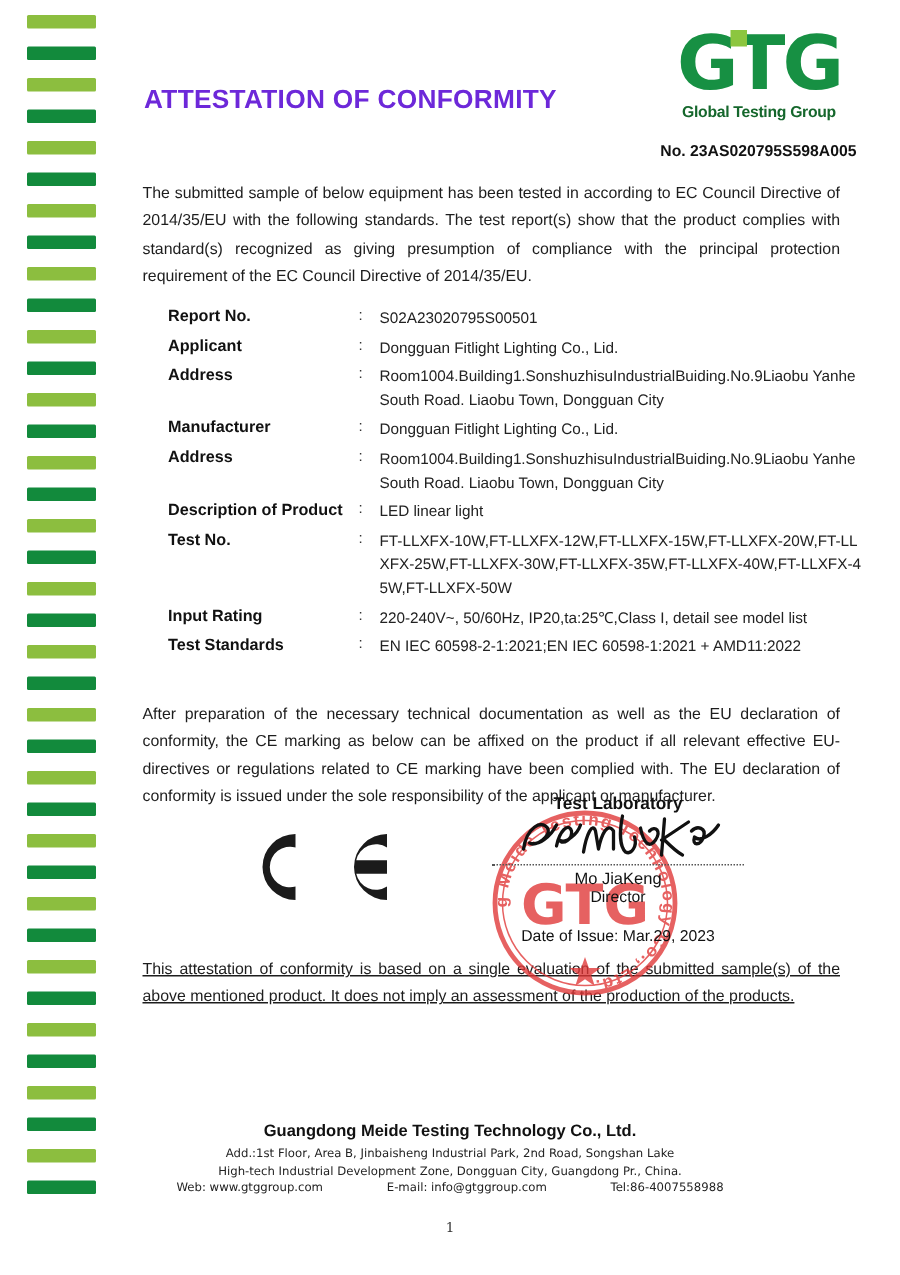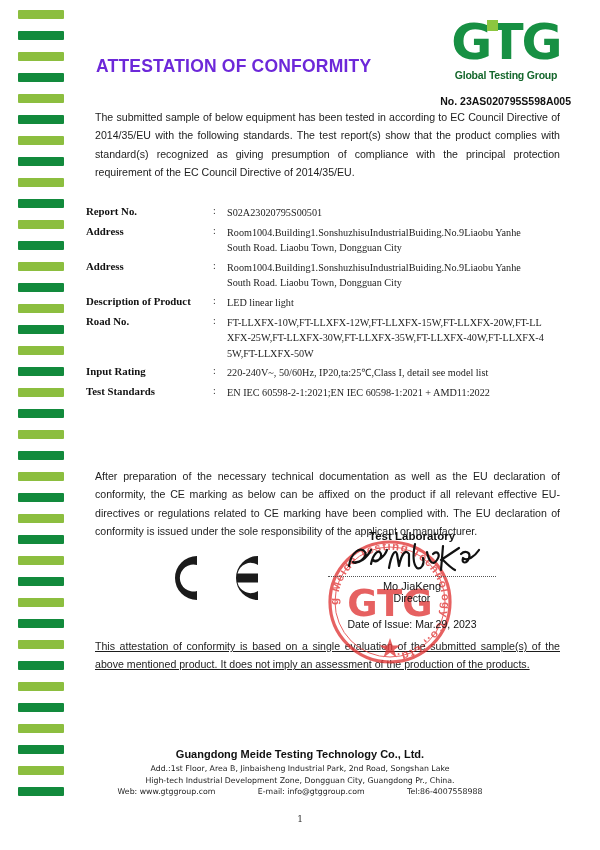--- a/index.html
+++ b/index.html
@@ -85,32 +85,31 @@
   
   .para {
     position: absolute;
     left: 95px;
     width: 465px;
     font-size: 10.6px;
     line-height: 18.4px;
     text-align: justify;
     color: #1d1d1d;
   }
-  #intro-paragraph { top: 108px; }
+  #intro-paragraph { top: 120px; }
   #ce-paragraph    { top: 467px; }
   #basis-paragraph { top: 637px; text-decoration: underline; }
 
   
   #details-table {
     position: absolute;
-    left: 86px;
+    left: 112px;
     top: 205px;
     width: 470px;
     border-collapse: collapse;
-    font-family: Liberation Serif, serif;
   }
   #details-table td {
     vertical-align: top;
     padding: 0;
   }
   .d-label {
     width: 127px;
     font-size: 10.8px;
     font-weight: bold;
     color: #111;
@@ -292,44 +291,58 @@
 <table id="details-table">
   <tbody>
       <tr>
         <td class="d-label">Report No.</td>
         <td class="d-colon">:</td>
         <td class="d-value">
           <span class="sub">S02A23020795S00501</span>
         </td>
       </tr>
       <tr>
+        <td class="d-label">Applicant</td>
+        <td class="d-colon">:</td>
+        <td class="d-value">
+          <span class="sub">Dongguan Fitlight Lighting Co., Lid.</span>
+        </td>
+      </tr>
+      <tr>
         <td class="d-label">Address</td>
         <td class="d-colon">:</td>
         <td class="d-value">
           <span class="sub">Room1004.Building1.SonshuzhisuIndustrialBuiding.No.9Liaobu Yanhe</span>
           <span class="sub">South Road. Liaobu Town, Dongguan City</span>
         </td>
       </tr>
       <tr>
+        <td class="d-label">Manufacturer</td>
+        <td class="d-colon">:</td>
+        <td class="d-value">
+          <span class="sub">Dongguan Fitlight Lighting Co., Lid.</span>
+        </td>
+      </tr>
+      <tr>
         <td class="d-label">Address</td>
         <td class="d-colon">:</td>
         <td class="d-value">
           <span class="sub">Room1004.Building1.SonshuzhisuIndustrialBuiding.No.9Liaobu Yanhe</span>
           <span class="sub">South Road. Liaobu Town, Dongguan City</span>
         </td>
       </tr>
       <tr>
         <td class="d-label">Description of Product</td>
         <td class="d-colon">:</td>
         <td class="d-value">
           <span class="sub">LED linear light</span>
         </td>
       </tr>
       <tr>
-        <td class="d-label">Road No.</td>
+        <td class="d-label">Test No.</td>
         <td class="d-colon">:</td>
         <td class="d-value">
           <span class="sub">FT-LLXFX-10W,FT-LLXFX-12W,FT-LLXFX-15W,FT-LLXFX-20W,FT-LL</span>
           <span class="sub">XFX-25W,FT-LLXFX-30W,FT-LLXFX-35W,FT-LLXFX-40W,FT-LLXFX-4</span>
           <span class="sub">5W,FT-LLXFX-50W</span>
         </td>
       </tr>
       <tr>
         <td class="d-label">Input Rating</td>
         <td class="d-colon">:</td>

